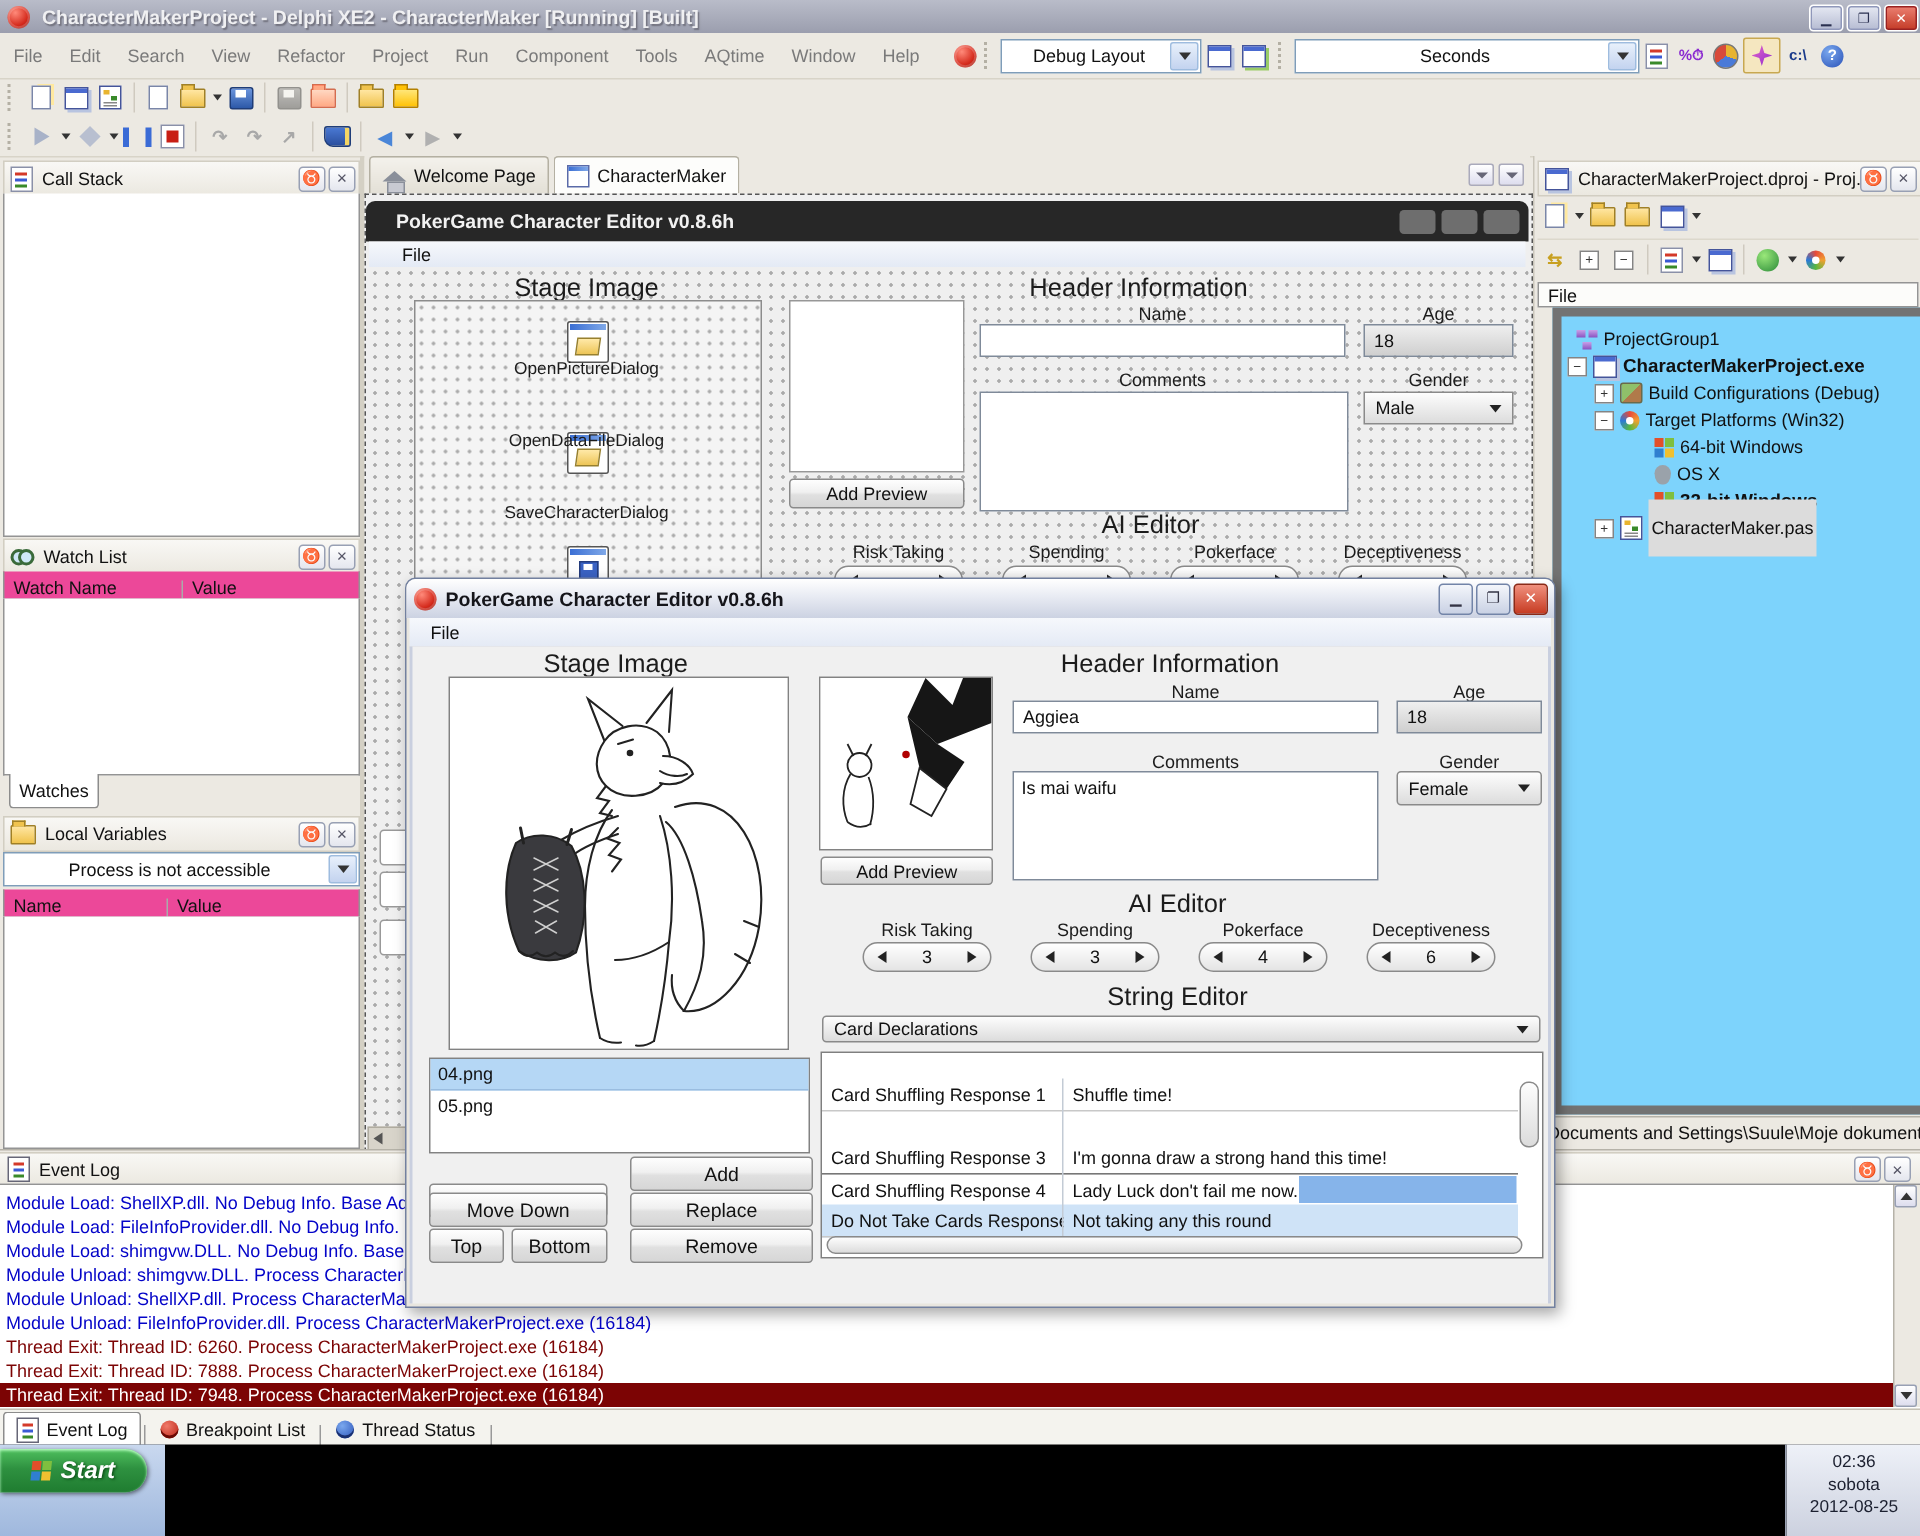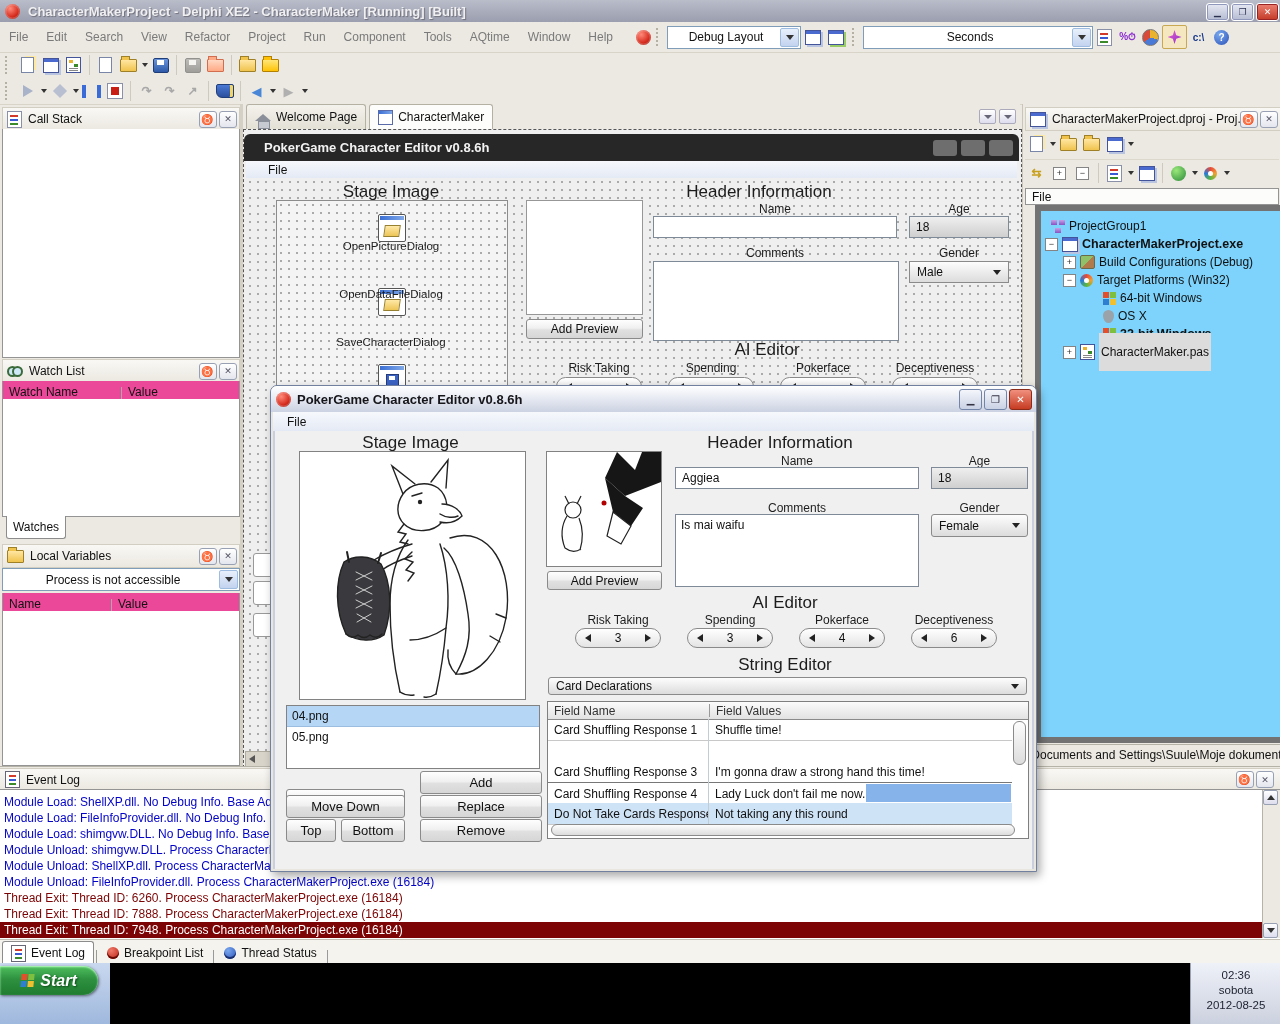--- a/index.html
+++ b/index.html
@@ -758,25 +758,20 @@
           <span class="tri-r"></span>
       </div>
 
       <div class="a heading" style="left:440px;top:224px;width:140px;">String Editor</div>
       <div class="a vcombo" style="left:273px;top:246px;width:479px;height:18px;box-sizing:border-box;">
         <span class="tx">Card Declarations</span>
           <span class="tri-d"></span>
       </div>
 
       <div class="a" style="left:272px;top:270px;width:480px;height:136px;border:1px solid #7f7f7f;background:#fff;">
-        <div class="grid-hdr" style="height:17px;">
-          <span style="width:155px;padding-left:6px;">Field Name</span>
-          <span style="width:1px;height:13px;background:#999;"></span>
-          <span style="padding-left:6px;">Field Values</span>
-        </div>
         <div class="grow" style="top:17px;">
           <span class="n">Card Shuffling Response 1</span>
             <span class="v">Shuffle time!</span>
         </div>
         <div class="grow" style="top:59px;">
           <span class="n">Card Shuffling Response 3</span>
             <span class="v">I'm gonna draw a strong hand this time!</span>
         </div>
         <div class="grow sel" style="top:80px;">
           <span class="n">Card Shuffling Response 4</span>

